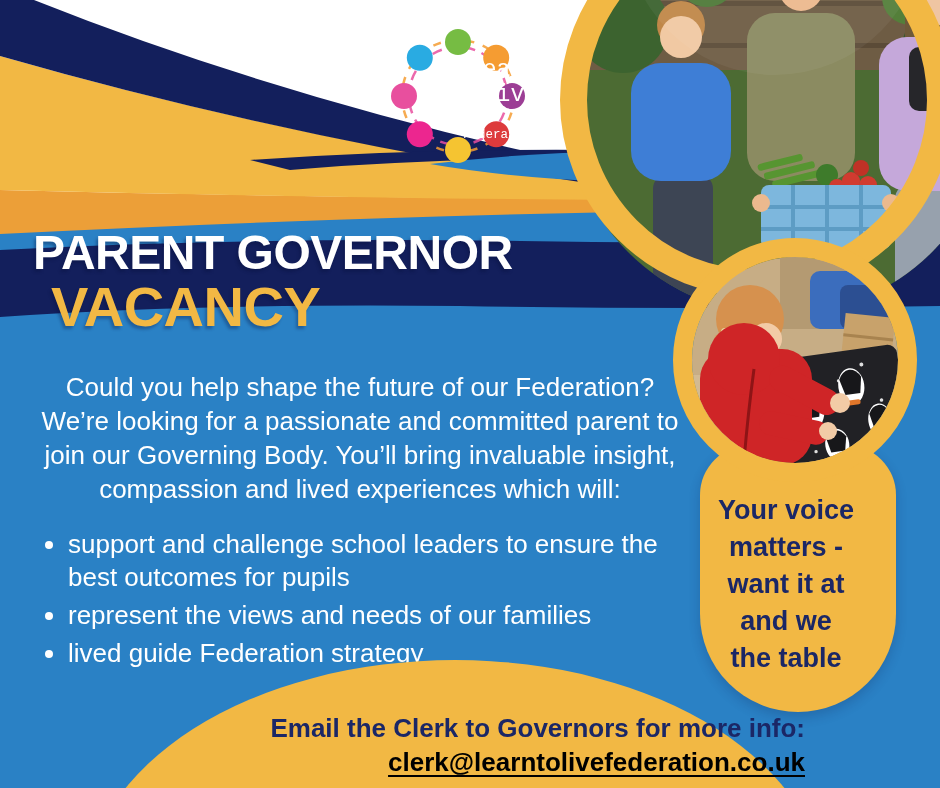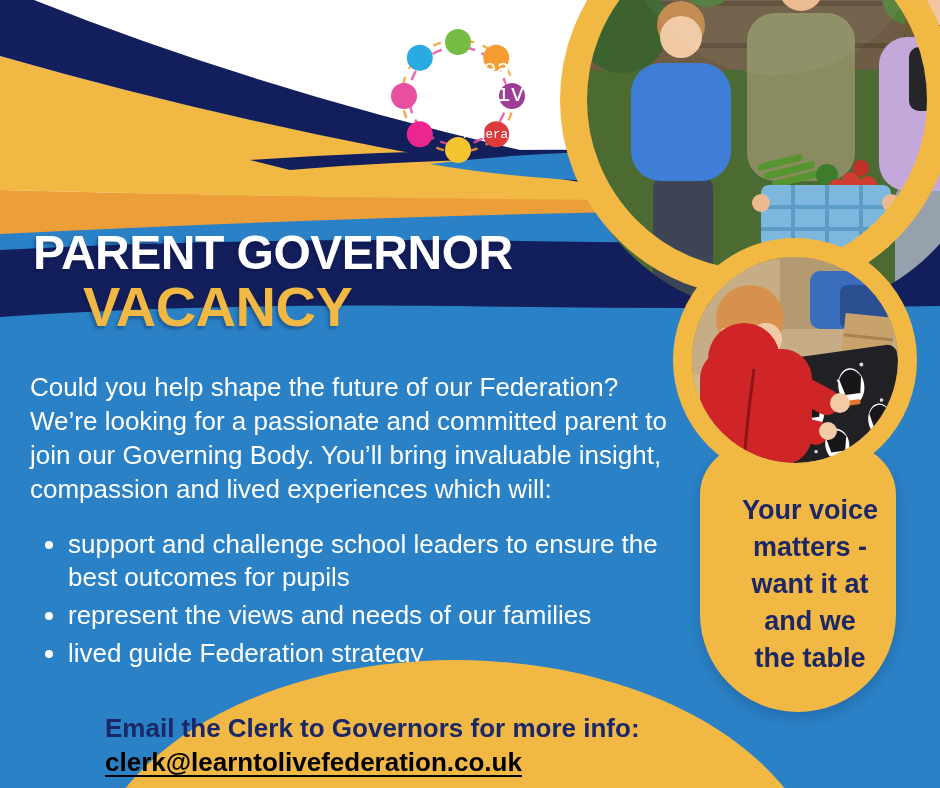--- a/index.html
+++ b/index.html
@@ -15,48 +15,48 @@
   .logo svg{position:absolute;left:0;top:0;}
   .logo-text{position:absolute;left:0;top:46px;width:160px;color:#ffffff;
     font-family:Liberation Mono, monospace;line-height:1.1;text-align:right;}
   .logo-text .l1,.logo-text .l2{font-size:23px;}
   .logo-text .l3{font-size:12.5px;margin-top:20px;}
 
   
   .headline{position:absolute;left:33px;top:228px;line-height:1.04;letter-spacing:-.5px;}
   .headline .h1{font-size:48px;font-weight:800;color:#ffffff;
     text-shadow:-2px 3px 3px rgba(10,18,60,.35);}
-  .headline .h2{font-size:56px;font-weight:800;color:#F2B844;margin-left:50px;
+  .headline .h2{font-size:56px;font-weight:800;color:#F2B844;margin-left:18px;
     text-shadow:-2px 3px 3px rgba(10,18,60,.30);}
 
   
   .copy{position:absolute;left:30px;top:370px;width:660px;color:#ffffff;}
-  .copy p{margin:0;font-size:26px;line-height:1.31;}
+  .copy p{margin:0;font-size:26px;line-height:1.31;text-align:center;}
   .copy ul{margin:22px 0 0 0;padding-left:38px;}
   .copy li{font-size:26px;line-height:1.27;margin-bottom:5px;}
 
   
   .photo1{position:absolute;left:565px;top:-115px;width:430px;height:430px;
     border-radius:50%;overflow:hidden;}
   .ring1{position:absolute;left:560px;top:-97px;width:394px;height:394px;box-sizing:border-box;
     border:27px solid #F2B844;border-radius:50%;}
   .capsule{position:absolute;left:700px;top:445px;width:196px;height:267px;
     background:#F2B844;border-radius:50px 50px 98px 98px;
     box-shadow:0 5px 12px rgba(16,26,70,.20);}
-  .callout{position:absolute;left:712px;top:492px;width:196px;text-align:center;
+  .callout{position:absolute;left:688px;top:492px;width:196px;text-align:center;
     color:#1B2766;font-size:27px;font-weight:700;line-height:1.37;}
   .photo2{position:absolute;left:692px;top:257px;width:206px;height:206px;
     border-radius:50%;overflow:hidden;}
   .ring2{position:absolute;left:673px;top:238px;width:244px;height:244px;box-sizing:border-box;
     border:19px solid #F2B844;border-radius:50%;}
 
   
   .footer-blob{position:absolute;left:85px;top:660px;width:740px;height:470px;
     background:#F2B844;border-radius:50%;}
-  .footer-text{position:absolute;left:105px;top:712px;width:700px;text-align:left;
+  .footer-text{position:absolute;left:105px;top:712px;width:700px;text-align:right;
     color:#1B2766;font-weight:700;font-size:26px;line-height:1.3;}
   .footer-text a{color:#000000;text-decoration:underline;text-decoration-thickness:2px;
     text-underline-offset:4px;font-weight:700;}
 </style>
 </head>
 <body>
 
 <div class="poster">
 
   <svg class="deco" viewBox="0 0 940 788" aria-hidden="true">

